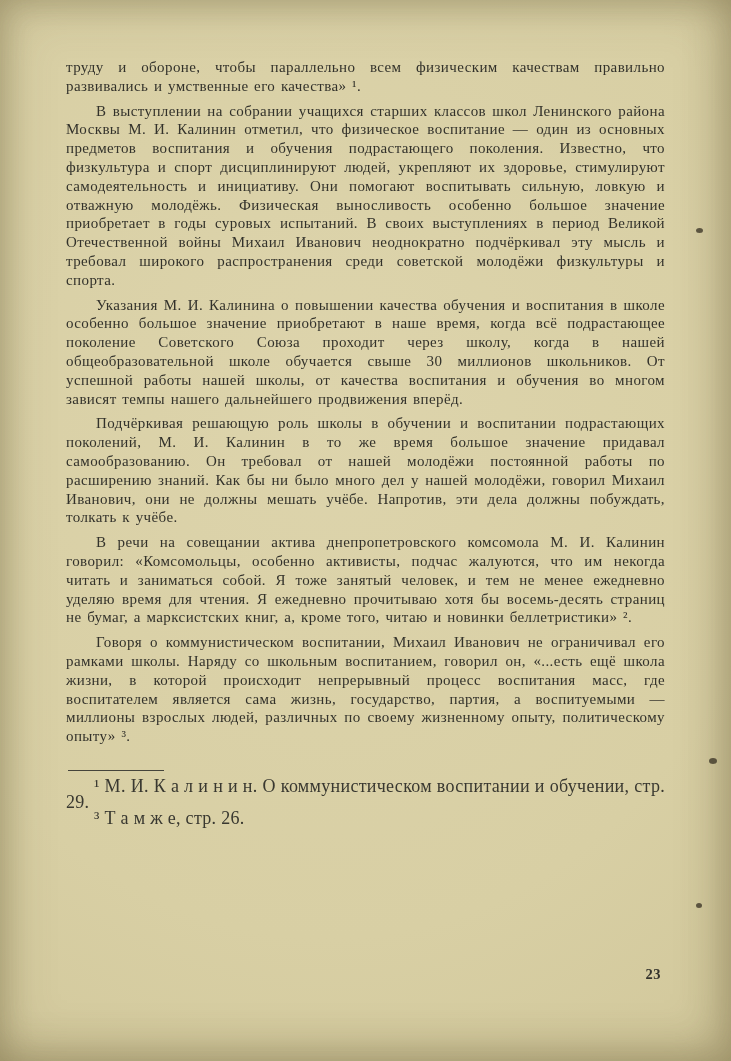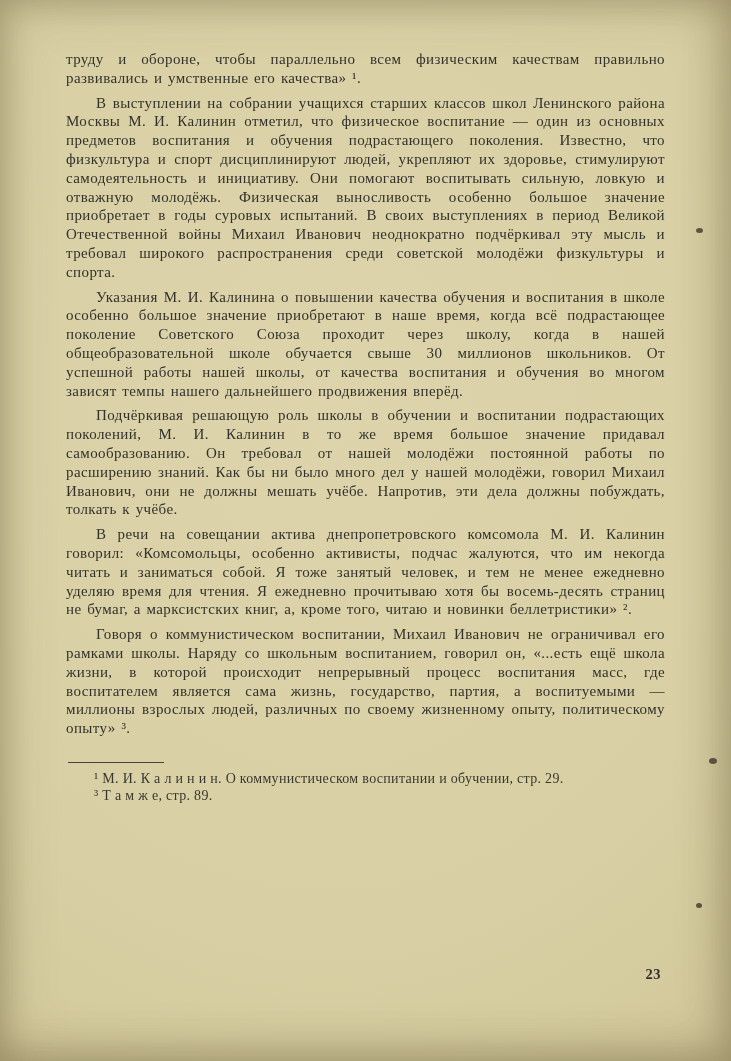--- a/index.html
+++ b/index.html
@@ -32,30 +32,30 @@
   .para {
     margin: 0 0 6px 0;
     font-size: 15px;
     line-height: 18.8px;
     text-align: justify;
     text-indent: 30px;
     letter-spacing: 0.4px;
     word-spacing: 1.5px;
     color: #33322b;
   }
-  .para.no-indent { text-indent: 0; }
+  .para.no-indent { text-indent: 0; margin-top: 8px; }
   .footnote-sep {
     margin: 24px 0 8px 2px;
     width: 96px;
     height: 0;
     border-top: 1.6px solid #45443b;
   }
   .footnote {
     margin: 0 0 1px 0;
-    font-size: 14px;
+    font-size: 18px;
     line-height: 15.8px;
     text-align: justify;
     text-indent: 28px;
     letter-spacing: 0.3px;
     color: #393830;
   }
   .page-number {
     position: absolute;
     top: 966px;
     right: 70px;
@@ -80,21 +80,21 @@
     <p class="para no-indent">труду и обороне, чтобы параллельно всем физическим качествам правильно развивались и умственные его качества» ¹.</p>
     <p class="para">В выступлении на собрании учащихся старших классов школ Ленинского района Москвы М. И. Калинин отметил, что физическое воспитание — один из основных предметов воспитания и обучения подрастающего поколения. Известно, что физкультура и спорт дисциплинируют людей, укрепляют их здоровье, стимулируют самодеятельность и инициативу. Они помогают воспитывать сильную, ловкую и отважную молодёжь. Физическая выносливость особенно большое значение приобретает в годы суровых испытаний. В своих выступлениях в период Великой Отечественной войны Михаил Иванович неоднократно подчёркивал эту мысль и требовал широкого распространения среди советской молодёжи физкультуры и спорта.</p>
     <p class="para">Указания М. И. Калинина о повышении качества обучения и воспитания в школе особенно большое значение приобретают в наше время, когда всё подрастающее поколение Советского Союза проходит через школу, когда в нашей общеобразовательной школе обучается свыше 30 миллионов школьников. От успешной работы нашей школы, от качества воспитания и обучения во многом зависят темпы нашего дальнейшего продвижения вперёд.</p>
     <p class="para">Подчёркивая решающую роль школы в обучении и воспитании подрастающих поколений, М. И. Калинин в то же время большое значение придавал самообразованию. Он требовал от нашей молодёжи постоянной работы по расширению знаний. Как бы ни было много дел у нашей молодёжи, говорил Михаил Иванович, они не должны мешать учёбе. Напротив, эти дела должны побуждать, толкать к учёбе.</p>
     <p class="para">В речи на совещании актива днепропетровского комсомола М. И. Калинин говорил: «Комсомольцы, особенно активисты, подчас жалуются, что им некогда читать и заниматься собой. Я тоже занятый человек, и тем не менее ежедневно уделяю время для чтения. Я ежедневно прочитываю хотя бы восемь-десять страниц не бумаг, а марксистских книг, а, кроме того, читаю и новинки беллетристики» ².</p>
     <p class="para">Говоря о коммунистическом воспитании, Михаил Иванович не ограничивал его рамками школы. Наряду со школьным воспитанием, говорил он, «...есть ещё школа жизни, в которой происходит непрерывный процесс воспитания масс, где воспитателем является сама жизнь, государство, партия, а воспитуемыми — миллионы взрослых людей, различных по своему жизненному опыту, политическому опыту» ³.</p>
 
     <div class="footnote-sep"></div>
 
     <p class="footnote">¹ М. И. К а л и н и н. О коммунистическом воспитании и обучении, стр. 29.</p>
-    <p class="footnote">³ Т а м  ж е, стр. 89.</p>
+    <p class="footnote">³ Т а м  ж е, стр. 26.</p>
   </div>
 
   <div class="page-number">23</div>
 
   <span class="speck" style="left:696px;top:228px;width:7px;height:5px;"></span>
   <span class="speck" style="left:709px;top:758px;width:8px;height:6px;"></span>
   <span class="speck" style="left:696px;top:903px;width:6px;height:5px;"></span>
 
 </div>
 

